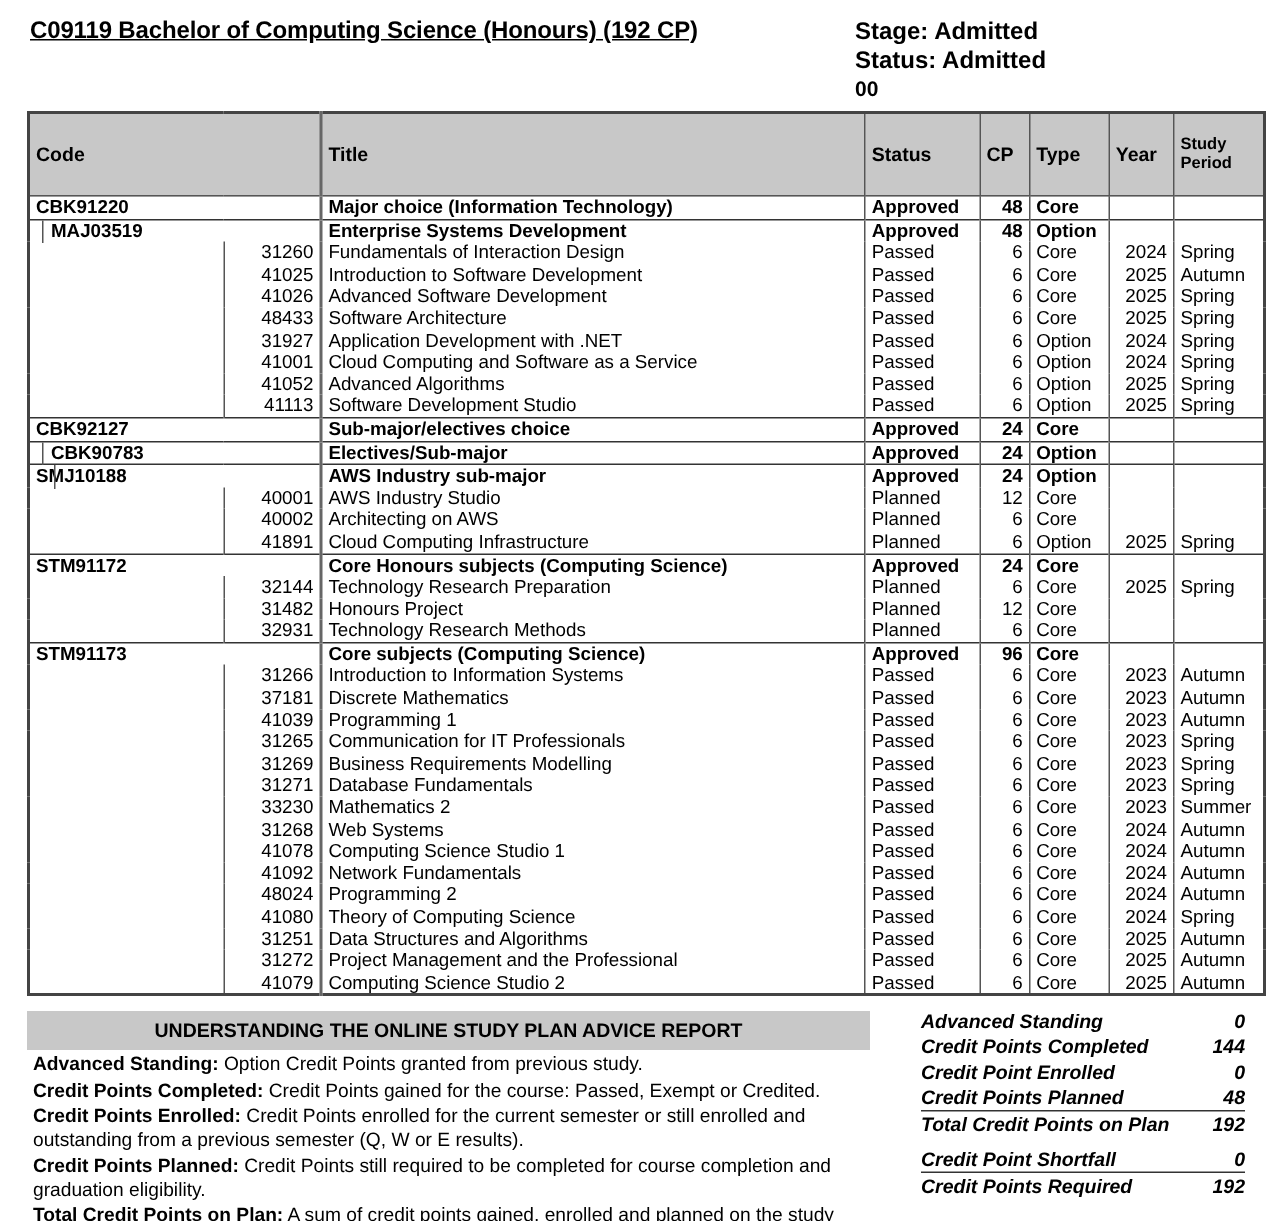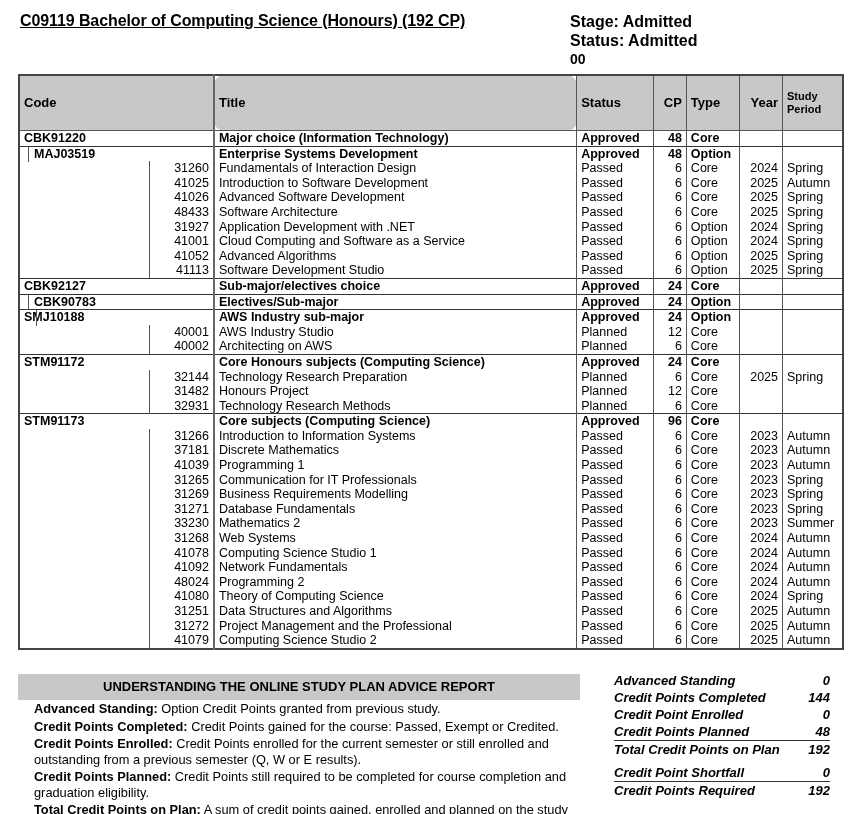--- a/index.html
+++ b/index.html
@@ -21,21 +21,21 @@
   table.plan {
     position: absolute; left: 18px; top: 74px;
     width: 826px; border-collapse: collapse;
     font-size: 12.5px; line-height: 14.6px;
     border: 2px solid #444;
   }
   table.plan th {
     background: #c8c8c8; text-align: left; font-weight: bold;
     border: 1px solid #555; padding: 12px 4px; height: 30px; font-size: 13px;
   }
-  table.plan th.num { text-align: right; }
+  table.plan th.num { text-align: left; }
   table.plan th.period { line-height: 13px; font-size: 11px; }
   table.plan td { padding: 0 4px; white-space: nowrap; }
   td.c-code { width: 148px; }
   td.c-num { width: 60px; text-align: right; }
   td.c-title { width: 378px; border-left: 2px solid #666; }
   td.c-status { width: 70px; border-left: 1px solid #555; }
   td.c-cp { width: 26px; text-align: right; border-left: 1px solid #555; padding-right: 10px; }
   td.c-type { width: 45px; border-left: 1px solid #555; }
   td.c-year { width: 36px; text-align: right; border-left: 1px solid #555; }
   td.c-period { width: 52px; border-left: 1px solid #555; }
@@ -54,21 +54,21 @@
 
   .guide-head {
     position: absolute; left: 18px; top: 674px; width: 562px; height: 26px;
     background: #c8c8c8; font-weight: bold; font-size: 13px;
     text-align: center; line-height: 26px;
   }
   .guide {
     position: absolute; left: 18px; top: 701px; width: 560px;
     font-size: 12.8px; line-height: 15.5px;
   }
-  .guide p { margin: 0 0 2px 16px; }
+  .guide p { margin: 0 0 2px 4px; }
   .guide b { font-weight: bold; }
 
   .summary {
     position: absolute; left: 614px; top: 672px; width: 216px;
     font-size: 13px; font-weight: bold;
   }
   .summary .row { display: flex; justify-content: space-between; height: 17px; line-height: 17px; font-style: italic; }
   .summary .row.total { border-top: 1px solid #333; }
   .summary .gap { height: 6px; }
 </style>
@@ -79,21 +79,21 @@
 <div class="hdr-stage">
   <div>Stage: Admitted</div>
   <div>Status: Admitted</div>
   <div class="small">00</div>
 </div>
 
 <table class="plan">
   <thead>
     <tr>
       <th colspan="2">Code</th>
-      <th style="border-left:2px solid #666;border-radius:10px;">Title</th>
+      <th style="border-left:2px solid #666;">Title</th>
       <th>Status</th>
       <th class="num">CP</th>
       <th>Type</th>
       <th class="num">Year</th>
       <th class="period">Study Period</th>
     </tr>
   </thead>
   <tbody id="plan-body">
       <tr class="grp lvl0">
         <td class="c-code" colspan="2">CBK91220</td>
@@ -233,20 +233,30 @@
       <tr class="sub">
         <td class="c-code"></td>
         <td class="c-num">40002</td>
         <td class="c-title">Architecting on AWS</td>
         <td class="c-status">Planned</td>
         <td class="c-cp">6</td>
         <td class="c-type">Core</td>
         <td class="c-year"></td>
         <td class="c-period"></td>
       </tr>
+      <tr class="sub">
+        <td class="c-code"></td>
+        <td class="c-num">41891</td>
+        <td class="c-title">Cloud Computing Infrastructure</td>
+        <td class="c-status">Planned</td>
+        <td class="c-cp">6</td>
+        <td class="c-type">Option</td>
+        <td class="c-year">2025</td>
+        <td class="c-period">Spring</td>
+      </tr>
       <tr class="grp lvl0">
         <td class="c-code" colspan="2">STM91172</td>
         <td class="c-title">Core Honours subjects (Computing Science)</td>
         <td class="c-status">Approved</td>
         <td class="c-cp">24</td>
         <td class="c-type">Core</td>
         <td class="c-year"></td>
         <td class="c-period"></td>
       </tr>
       <tr class="sub">

